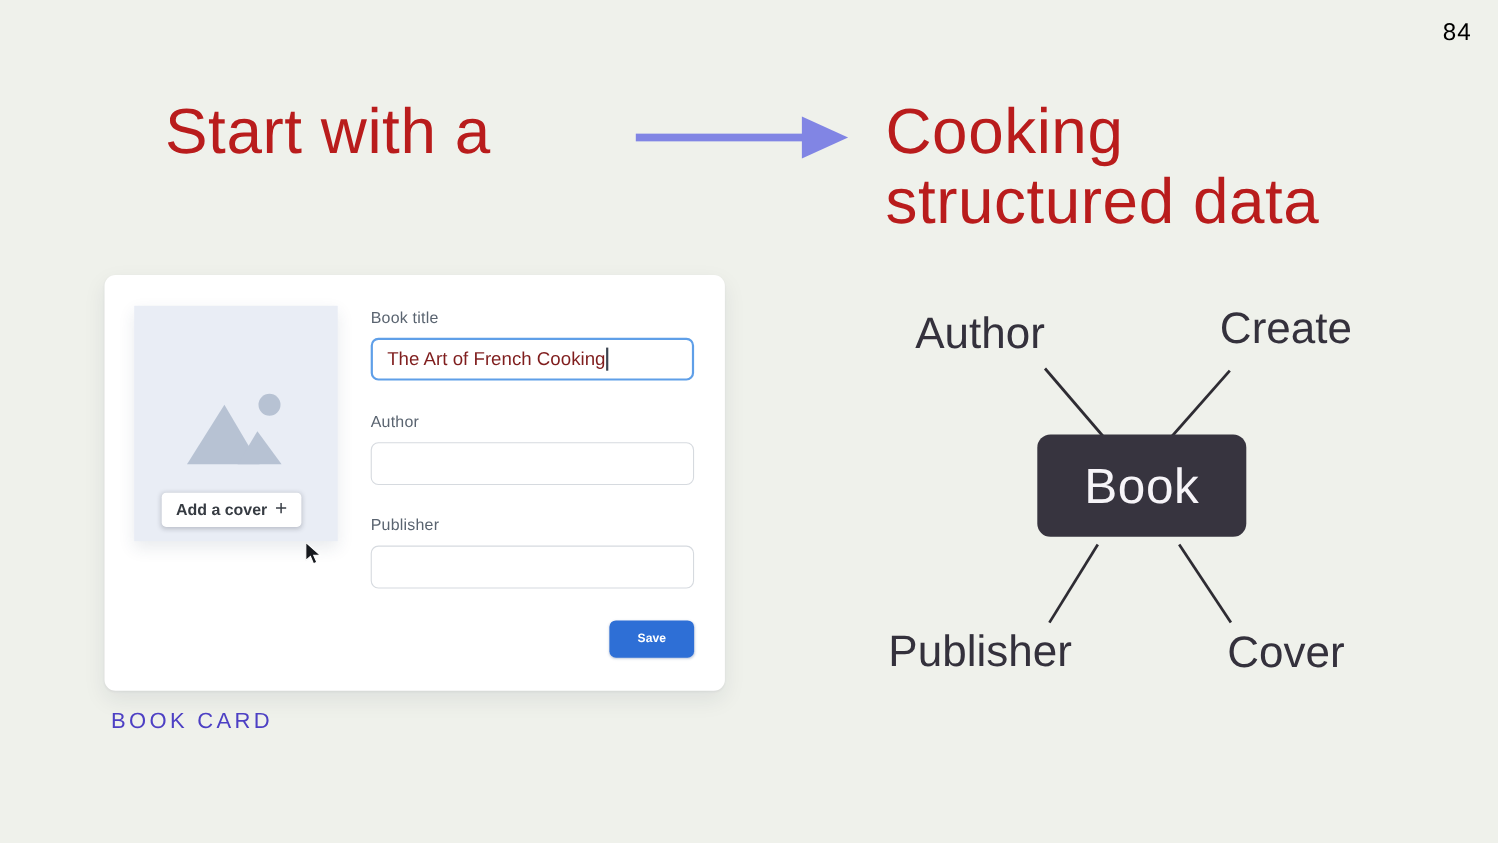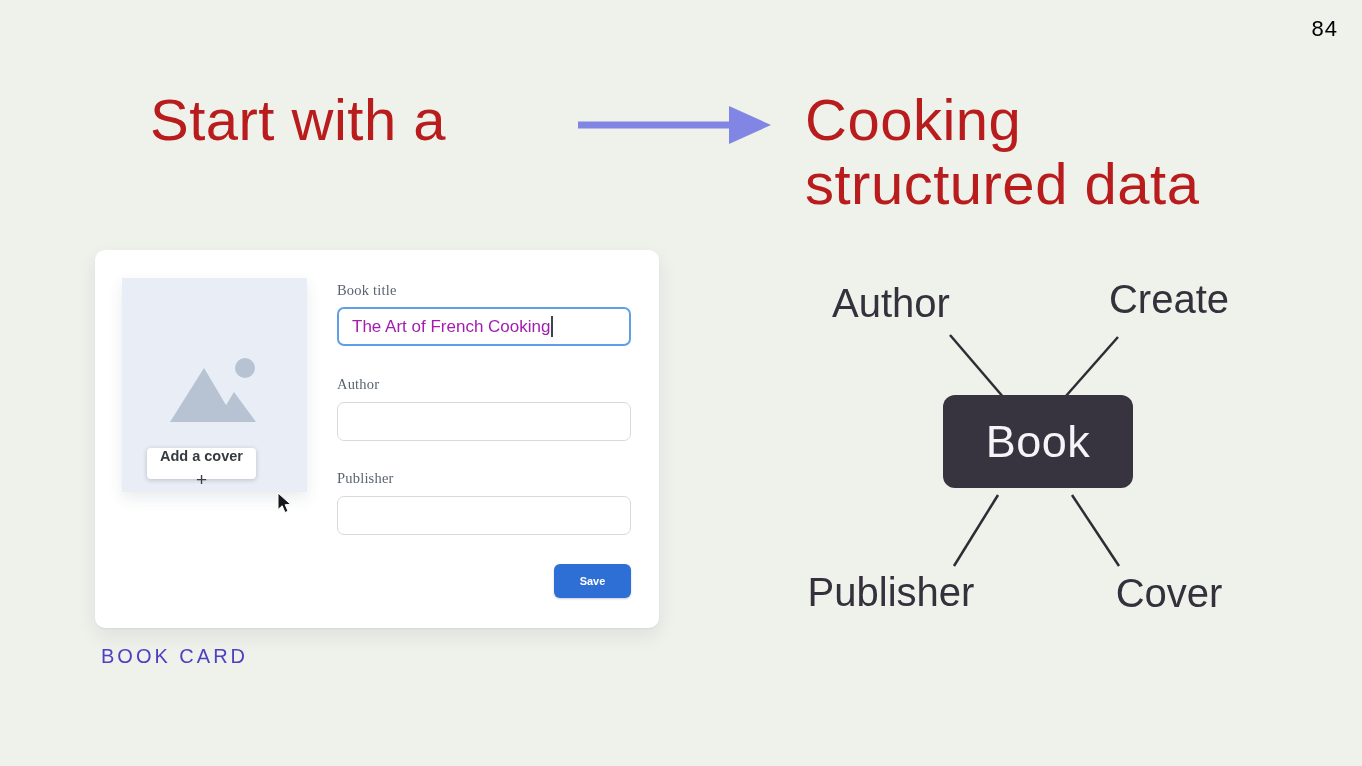--- a/index.html
+++ b/index.html
@@ -34,33 +34,33 @@
     position:absolute; left:27px; top:28px; width:185px; height:214px;
     background:#e9edf5;
     box-shadow:0 6px 14px rgba(40,55,90,.10);
   }
   .cover-icon { position:absolute; left:46px; top:74px; }
   .add-cover-btn {
     position:absolute; left:25px; top:170px; height:31px;
     background:#ffffff; border-radius:4px;
     box-shadow:0 1px 5px rgba(20,25,40,.22);
     display:flex; align-items:center; gap:7px; padding:0 13px;
-    font-size:14.5px; font-weight:700; color:#363b42; white-space:nowrap;flex-direction:column;
+    font-size:14.5px; font-weight:700; color:#363b42; white-space:nowrap;
   }
   .add-cover-btn .plus { font-weight:400; font-size:19px; color:#3b4048; margin-top:-2px; }
   .mouse-cursor { position:absolute; left:155px; top:215px; }
   .form-col { position:absolute; left:242px; top:0; width:294px; }
   .field-label {
-    position:absolute; font-size:14.5px; color:#5a6470; letter-spacing:.2px;font-family:Liberation Serif, serif;
+    position:absolute; font-size:14.5px; color:#5a6470; letter-spacing:.2px;
   }
   .field-input {
     position:absolute; width:294px; height:39px;
     background:#ffffff; border:1px solid #d6dadf; border-radius:7px;
     display:flex; align-items:center; padding:0 13px;
-    font-size:17px; color:#a21caf;
+    font-size:17px; color:#7f1d1d;
   }
   .field-input.focused { border:2px solid #5f9fe8; }
   .caret { display:inline-block; width:1.5px; height:21px; background:#3c4450; margin-left:1px; }
   .save-btn {
     position:absolute; left:459px; top:314px; width:77px; height:34px;
     background:#2e6fd6; border:none; border-radius:6px;
     color:#ffffff; font-size:11px; font-weight:700;
     font-family:"Liberation Sans", sans-serif;
     display:flex; align-items:center; justify-content:center;
     box-shadow:0 1px 2px rgba(20,60,130,.25);

